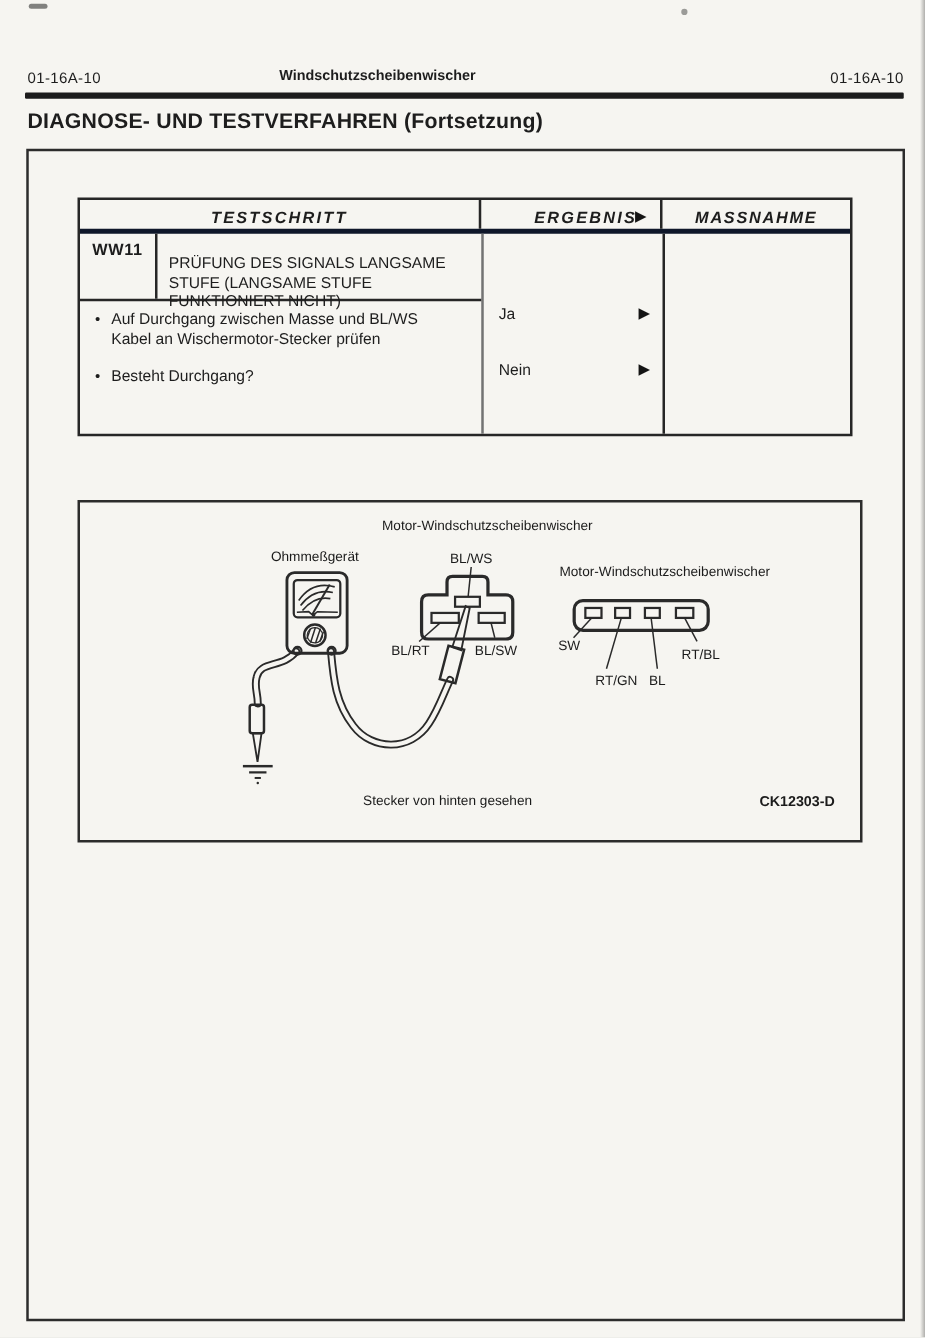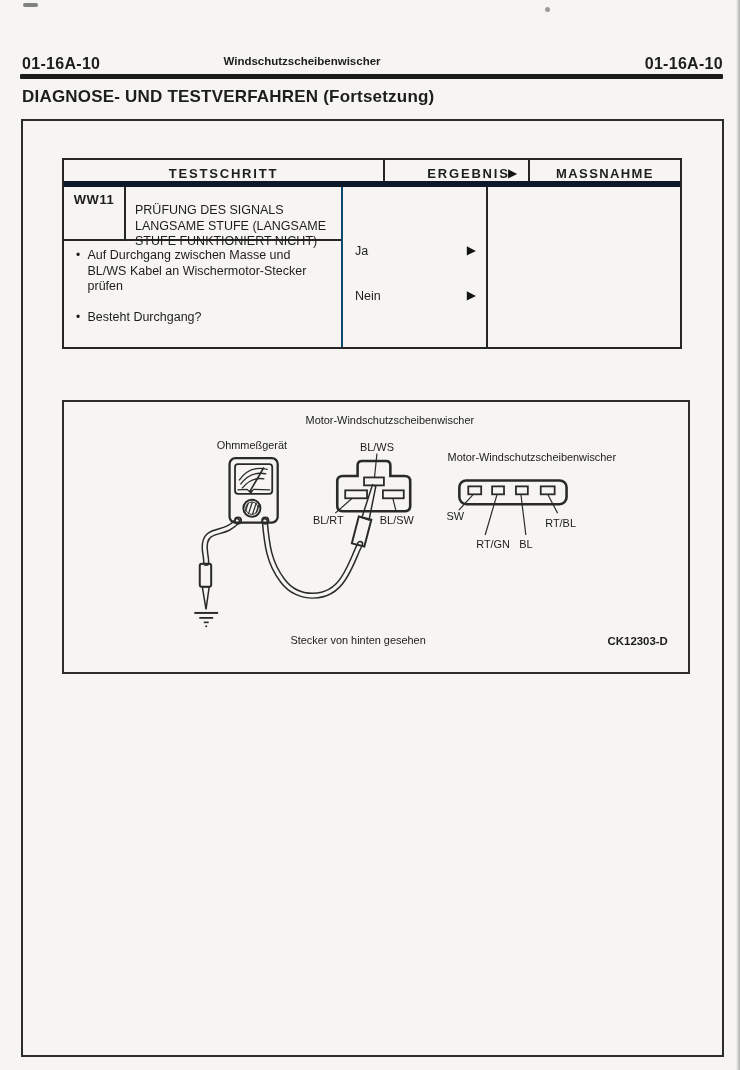--- a/index.html
+++ b/index.html
@@ -12,42 +12,42 @@
   }
   .abs { position: absolute; }
 
   
   .smudge-a { left: 23px; top: 3px; width: 15px; height: 4px; background: #5a5a58; border-radius: 2px; opacity: .75; }
   .smudge-b { left: 545px; top: 7px; width: 5px; height: 5px; background: #6a6a68; border-radius: 50%; opacity: .65; }
   .edge-shadow { right: 0; top: 0; width: 4px; height: 100%;
     background: linear-gradient(to right, rgba(0,0,0,0), rgba(90,90,88,.45)); }
 
   
-  .hdr-code { top: 55px; font-size: 16px; font-weight: bold; letter-spacing: .3px; }
+  .hdr-code { top: 55px; font-size: 12px; font-weight: normal; letter-spacing: .3px; }
   .hdr-code.left { left: 22px; }
   .hdr-code.right { right: 17px; }
   .hdr-title { top: 55px; left: 0; width: 604px; text-align: center; font-size: 11.5px; font-weight: bold; }
   .hdr-rule { left: 20px; top: 74px; width: 703px; height: 5px; background: #1c1c1c; border-radius: 1px; }
   .section-title { left: 22px; top: 87px; font-size: 17px; font-weight: bold; letter-spacing: .2px; }
 
   
   .content-box { left: 21px; top: 119px; width: 703px; height: 938px; border: 2.5px solid #2c2c2c; background: transparent; }
 
   
   .test-table { left: 62px; top: 158px; width: 620px; border: 2px solid #262626; background: transparent; }
-  .t-headrow { display: flex; border-bottom: 6px solid #0f172a; height: 27px; }
+  .t-headrow { display: flex; border-bottom: 4px solid #0f172a; height: 27px; font-style: italic; }
   .t-h { font-size: 13px; font-weight: bold; letter-spacing: 1.8px; text-align: center; padding-top: 6px; position: relative; }
   .t-h.c1 { width: 321px; border-right: 2px solid #262626; }
   .t-h.c2 { width: 145px; border-right: 2px solid #262626; padding-left: 24px; }
   .t-h.c3 { flex: 1; letter-spacing: 1.4px; }
   .arrow-glyph { font-family: "DejaVu Sans", sans-serif; font-size: 12px; color: #141414; line-height: 1; }
   .t-h .arrow-glyph { position: absolute; right: 9px; top: 7px; }
 
   .t-body { display: flex; }
-  .t-left { width: 279px; border-right: 2px solid #0c4a6e; }
+  .t-left { width: 323px; border-right: 2px solid #737373; }
   .t-mid  { width: 145px; border-right: 2px solid #262626; padding: 57px 10px 0 12px; text-align: center; }
   .t-right{ flex: 1; padding: 57px 6px 0 10px; }
 
   .step-row { display: flex; border-bottom: 2px solid #262626; height: 54px; }
   .step-id { width: 62px; border-right: 2px solid #262626; font-size: 13px; font-weight: bold; text-align: center; padding-top: 5px; letter-spacing: .5px; }
   .step-title { flex: 1; padding: 16px 8px 0 9px; font-size: 12.5px; line-height: 15.5px; }
 
   .bullets { height: 106px; padding: 7px 14px 0 12px; font-size: 12.5px; line-height: 15.5px; }
   .bullet { display: flex; }
   .bullet + .bullet { margin-top: 15px; }

